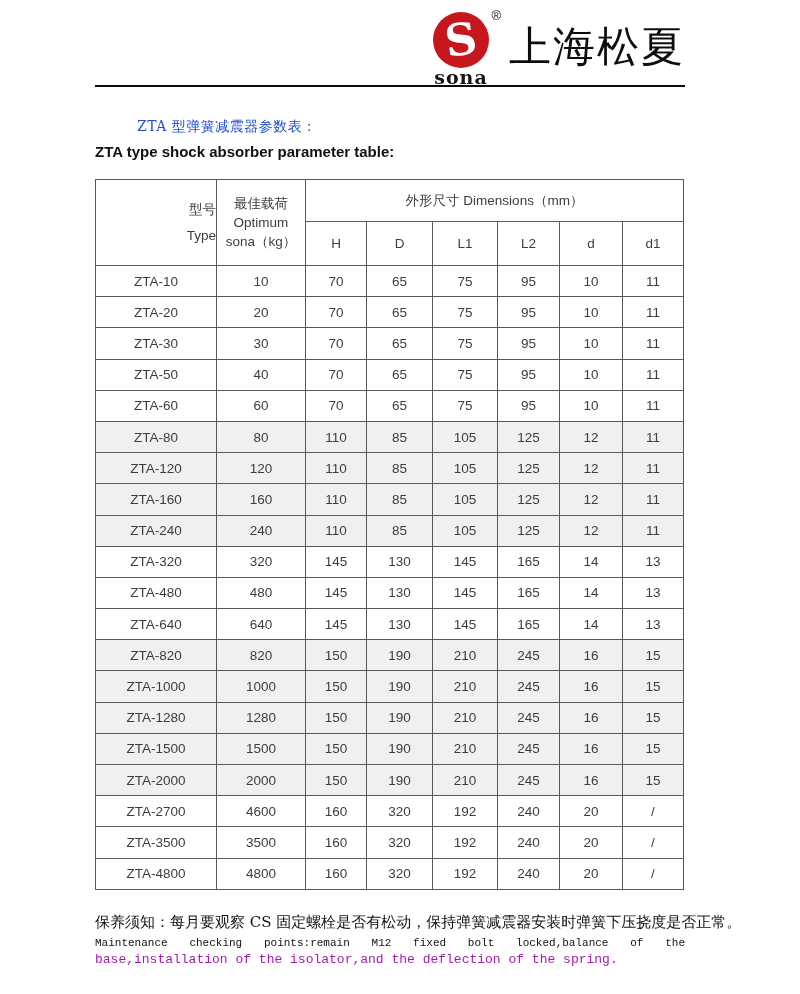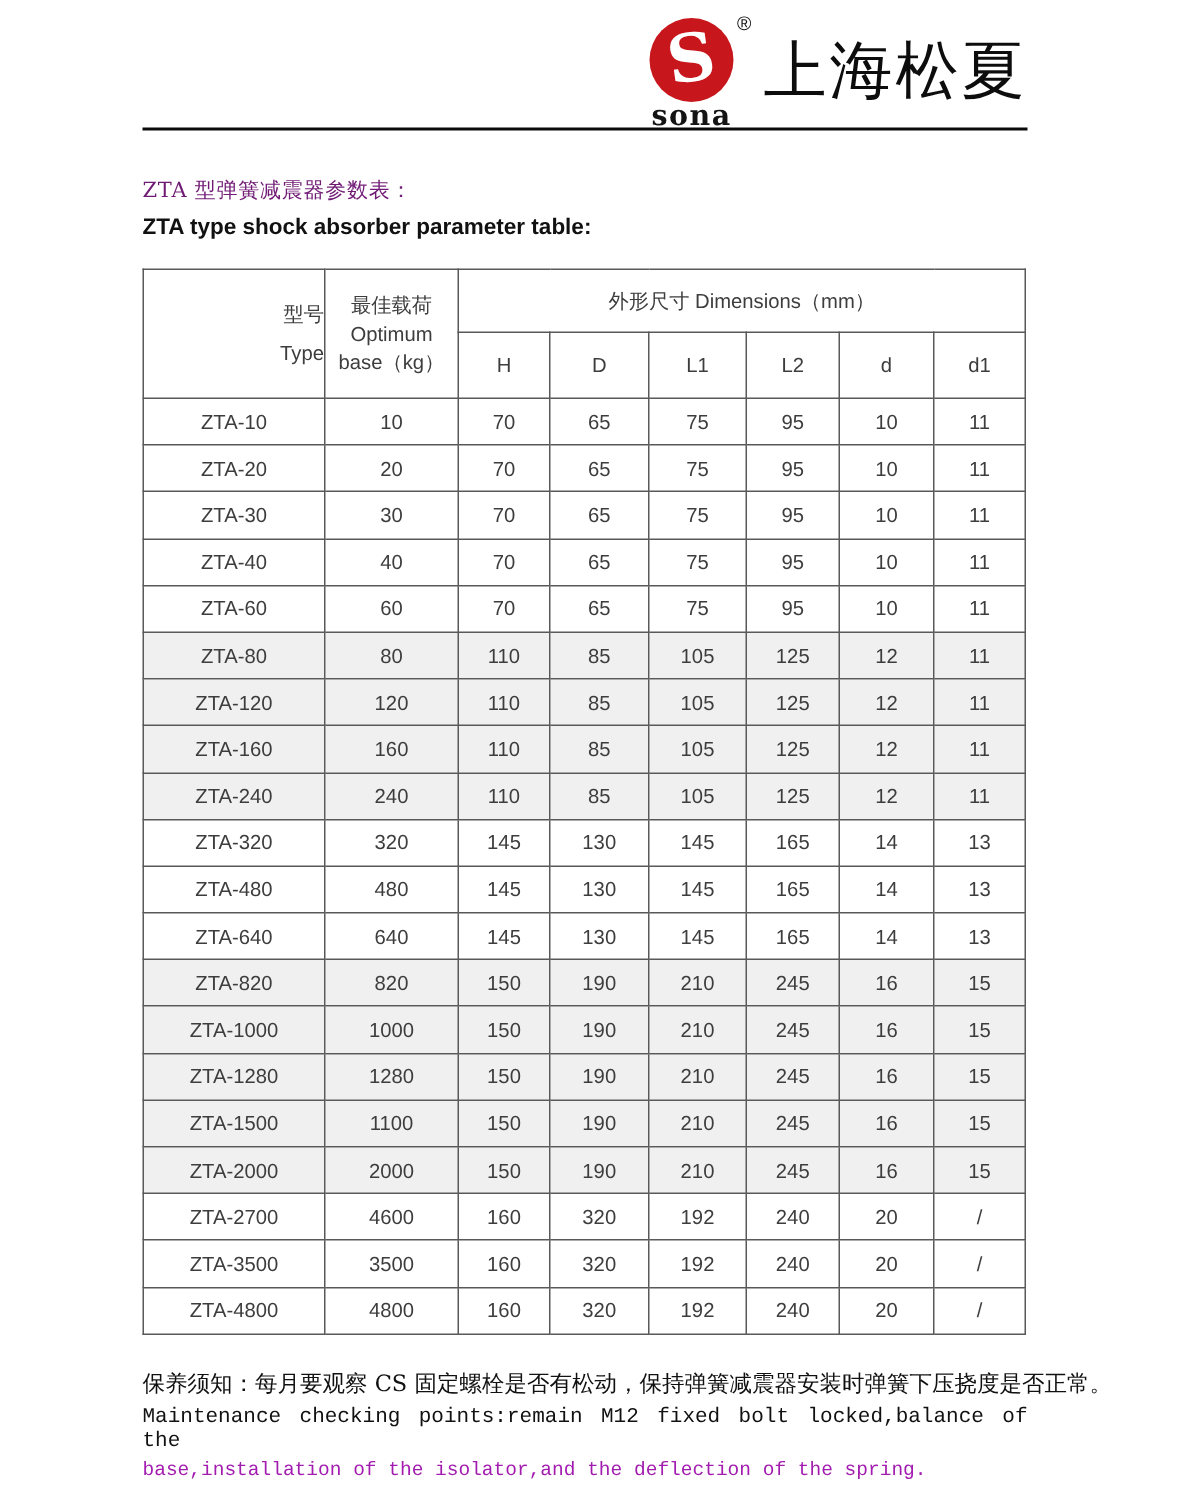--- a/index.html
+++ b/index.html
@@ -36,21 +36,21 @@
   .brand-name {
     font-size:42px; font-weight:normal; color:#0d0d0d;
     letter-spacing:2px; line-height:1; margin-top:16px;
     font-family:"DejaVu Sans", sans-serif;
   }
 
   
   .title { margin-top:31px; }
   .title-zh {
     font-family:"DejaVu Serif", serif;
-    font-size:14px; color:#701a75; letter-spacing:0.5px;
+    font-size:14px; color:#1d4ed8; letter-spacing:0.5px;margin-left:42px;
   }
   .title-en {
     margin-top:7px; font-size:15px; font-weight:bold; color:#111;
   }
 
   
   table {
     border-collapse:collapse; margin-top:19px; table-layout:fixed;
     width:588px;
   }
@@ -68,21 +68,21 @@
 
   
   .footer { margin-top:23px; }
   .note-zh {
     font-family:"DejaVu Serif", serif;
     font-size:15px; color:#111; white-space:nowrap;margin-top:16px;
   }
   .note-en1 {
     margin-top:5px;
     font-family:"Liberation Mono","DejaVu Sans Mono", monospace;
-    font-size:14px; color:#111;
+    font-size:11px; color:#111;
     text-align:justify; text-align-last:justify;
   }
   .note-en2 {
     margin-top:3px;
     font-family:Liberation Mono, monospace;
     font-size:13px; color:#a21caf;
   }
 </style>
 </head>
 <body>
@@ -121,21 +121,21 @@
       </colgroup>
       <thead>
         <tr class="group-row">
           <th rowspan="2" class="type-head">
             <div>型号</div>
             <div>Type</div>
           </th>
           <th rowspan="2" class="load-head">
             <div>最佳载荷</div>
             <div>Optimum</div>
-            <div>base（kg）</div>
+            <div>sona（kg）</div>
           </th>
           <th colspan="6">外形尺寸 Dimensions（mm）</th>
         </tr>
         <tr class="sub-row">
           <th>H</th>
           <th>D</th>
           <th>L1</th>
           <th>L2</th>
           <th>d</th>
           <th>d1</th>
@@ -166,21 +166,21 @@
             <td>ZTA-30</td>
             <td>30</td>
             <td>70</td>
             <td>65</td>
             <td>75</td>
             <td>95</td>
             <td>10</td>
             <td>11</td>
           </tr>
           <tr>
-            <td>ZTA-40</td>
+            <td>ZTA-50</td>
             <td>40</td>
             <td>70</td>
             <td>65</td>
             <td>75</td>
             <td>95</td>
             <td>10</td>
             <td>11</td>
           </tr>
           <tr>
             <td>ZTA-60</td>
@@ -287,21 +287,21 @@
             <td>1280</td>
             <td>150</td>
             <td>190</td>
             <td>210</td>
             <td>245</td>
             <td>16</td>
             <td>15</td>
           </tr>
           <tr class="shaded">
             <td>ZTA-1500</td>
-            <td>1100</td>
+            <td>1500</td>
             <td>150</td>
             <td>190</td>
             <td>210</td>
             <td>245</td>
             <td>16</td>
             <td>15</td>
           </tr>
           <tr class="shaded">
             <td>ZTA-2000</td>
             <td>2000</td>

